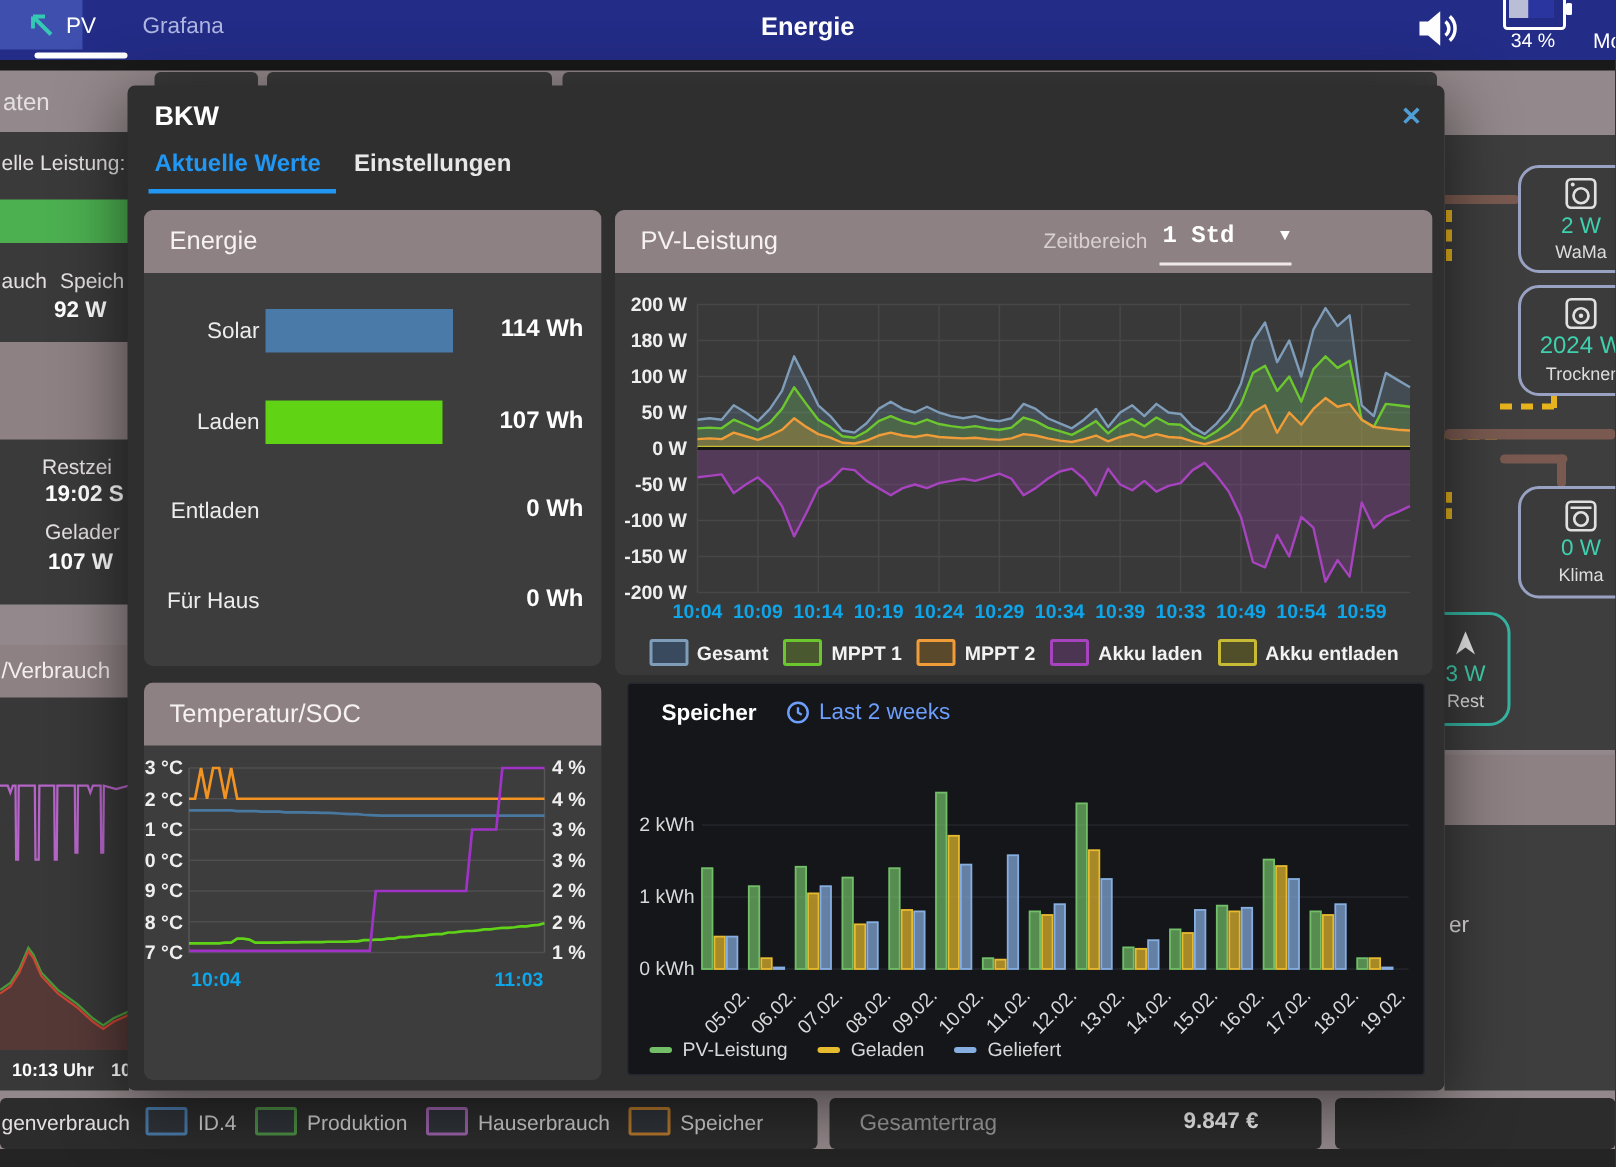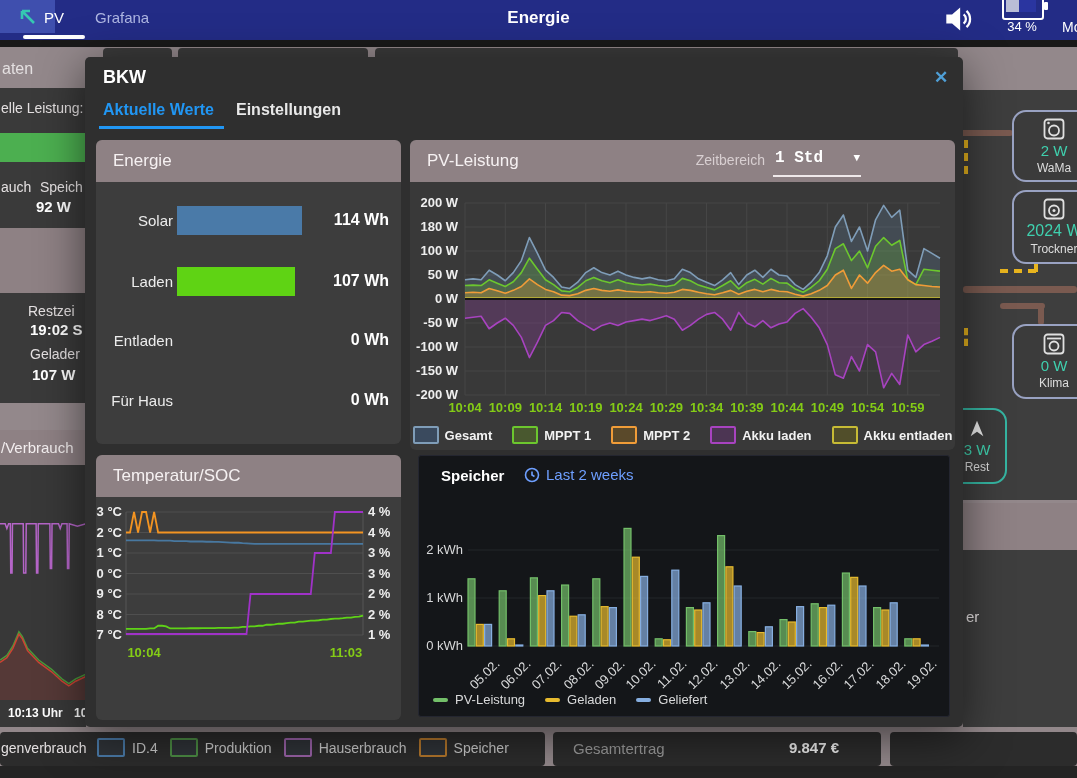--- a/index.html
+++ b/index.html
@@ -53,22 +53,22 @@
   .panel{background:#3d3d3d;border-radius:6px;overflow:hidden;}
   .panel-hdr{position:absolute;left:0;top:0;right:0;height:42px;background:#8e8184;color:#f6f1f2;
     font-size:17px;display:flex;align-items:center;padding-left:17px;box-sizing:border-box;}
   
   .erow{position:absolute;left:0;width:305px;height:40px;display:flex;align-items:center;}
   .erow .elab{width:77px;text-align:right;font-size:15px;color:#ececec;}
   .erow .ebar{height:29px;margin-left:4px;}
   .erow .eval{position:absolute;right:12px;font-weight:bold;font-size:16px;color:#fff;}
   
   .cy{position:absolute;text-align:right;font-weight:bold;font-size:13px;color:#eee;white-space:nowrap;}
-  .cx{position:absolute;transform:translateX(-50%);font-weight:bold;font-size:13px;color:#84cc16;white-space:nowrap;}
-  .leg{position:absolute;display:flex;justify-content:center;align-items:center;gap:20px;flex-wrap:wrap;}
+  .cx{position:absolute;transform:translateX(-50%);font-weight:bold;font-size:13px;color:#0ea5e9;white-space:nowrap;}
+  .leg{position:absolute;display:flex;justify-content:center;align-items:center;gap:10px;flex-wrap:wrap;}
   .leg-item{display:flex;align-items:center;gap:6px;cursor:pointer;}
   .leg-box{width:22px;height:14px;border:2px solid;border-radius:2px;}
   .leg-fill{width:24px;height:15px;border-radius:2px;}
   .leg-lab{font-size:13px;font-weight:bold;color:#f2f2f2;white-space:nowrap;}
   
   .zb-label{position:absolute;right:190px;top:12px;font-size:14px;color:#d8cfd1;}
   .zb-select{position:absolute;right:95px;top:8px;width:85px;cursor:pointer;color:#fff;font-family:Liberation Mono, monospace;}
   .zb-val{font-size:16px;font-weight:bold;}
   .zb-caret{position:absolute;right:0;top:4px;font-size:11px;color:#fff;}
   .zb-line{position:absolute;left:-2px;top:27px;width:88px;height:2px;background:#efe9ea;}
@@ -355,21 +355,21 @@
         </div>
       <div id="pv-xt">
           <span class="cx" style="left:55px;top:260px">10:04</span>
           <span class="cx" style="left:95.2542372881356px;top:260px">10:09</span>
           <span class="cx" style="left:135.5084745762712px;top:260px">10:14</span>
           <span class="cx" style="left:175.7627118644068px;top:260px">10:19</span>
           <span class="cx" style="left:216.0169491525424px;top:260px">10:24</span>
           <span class="cx" style="left:256.271186440678px;top:260px">10:29</span>
           <span class="cx" style="left:296.5254237288136px;top:260px">10:34</span>
           <span class="cx" style="left:336.7796610169492px;top:260px">10:39</span>
-          <span class="cx" style="left:377.0338983050848px;top:260px">10:44</span>
+          <span class="cx" style="left:377.0338983050848px;top:260px">10:33</span>
           <span class="cx" style="left:417.2881355932204px;top:260px">10:49</span>
           <span class="cx" style="left:457.54237288135596px;top:260px">10:54</span>
           <span class="cx" style="left:497.79661016949154px;top:260px">10:59</span>
         </div>
       <div id="pv-legend" class="leg" style="left:0;top:286px;width:545px">
           <span class="leg-item" style="">
             <span class="leg-box" style="border-color: rgb(127, 157, 184); background: rgb(58, 74, 94);"></span>
             <span class="leg-lab" style="">Gesamt</span>
           </span>
           <span class="leg-item" style="">

